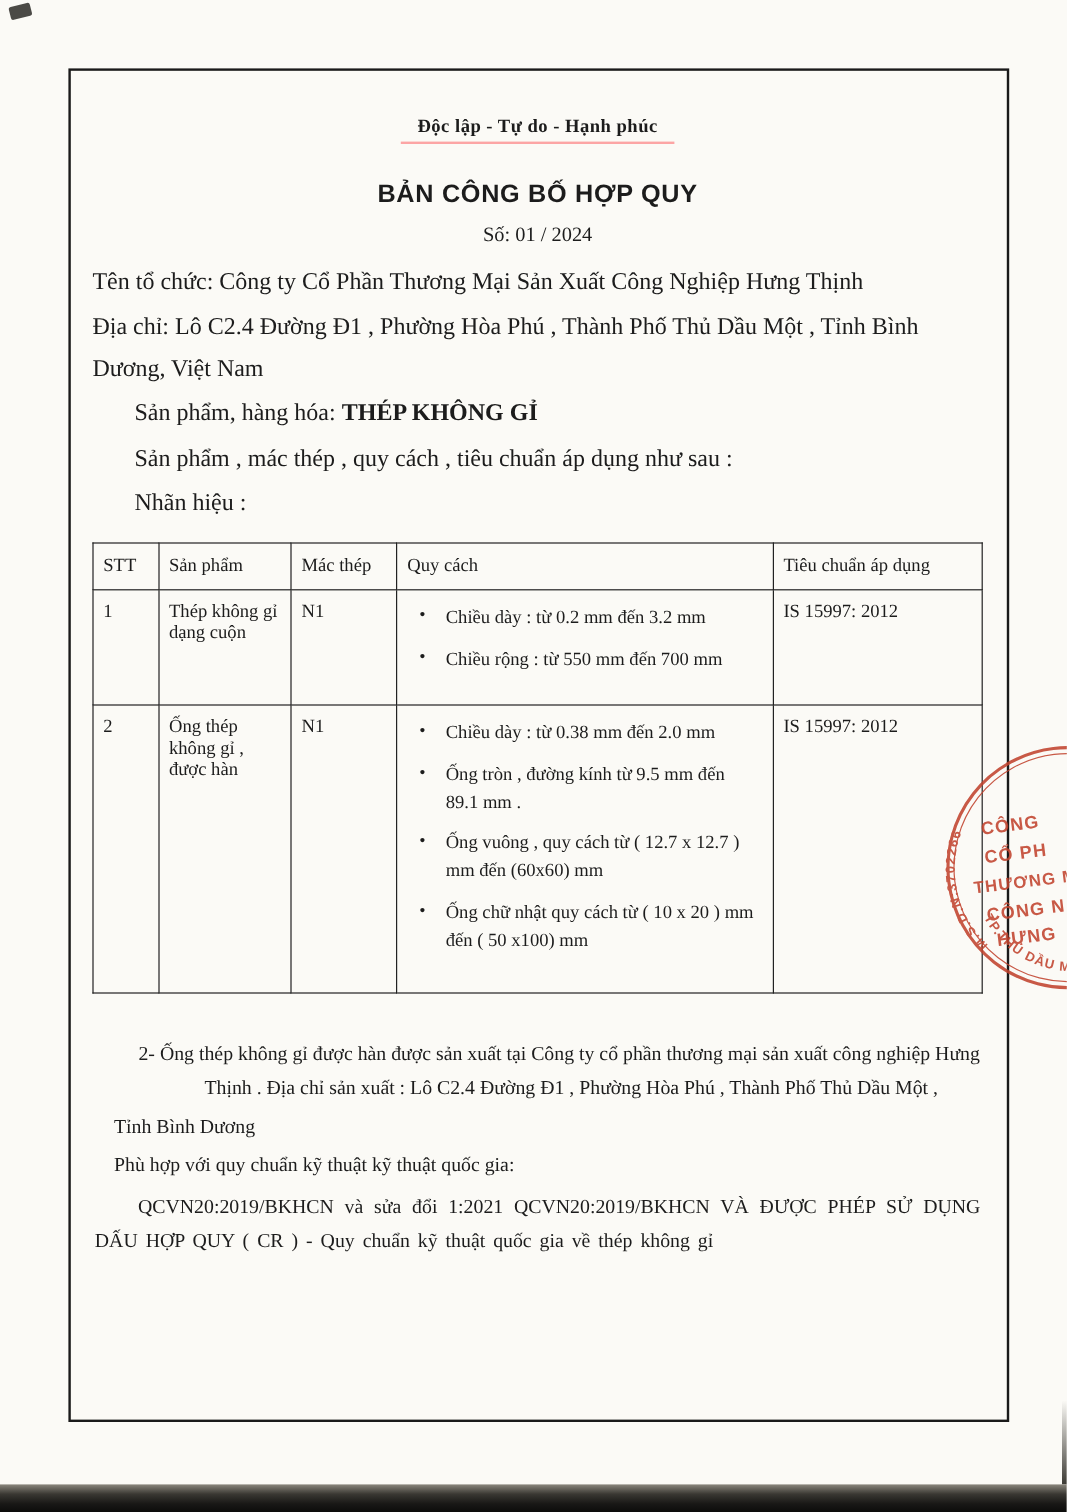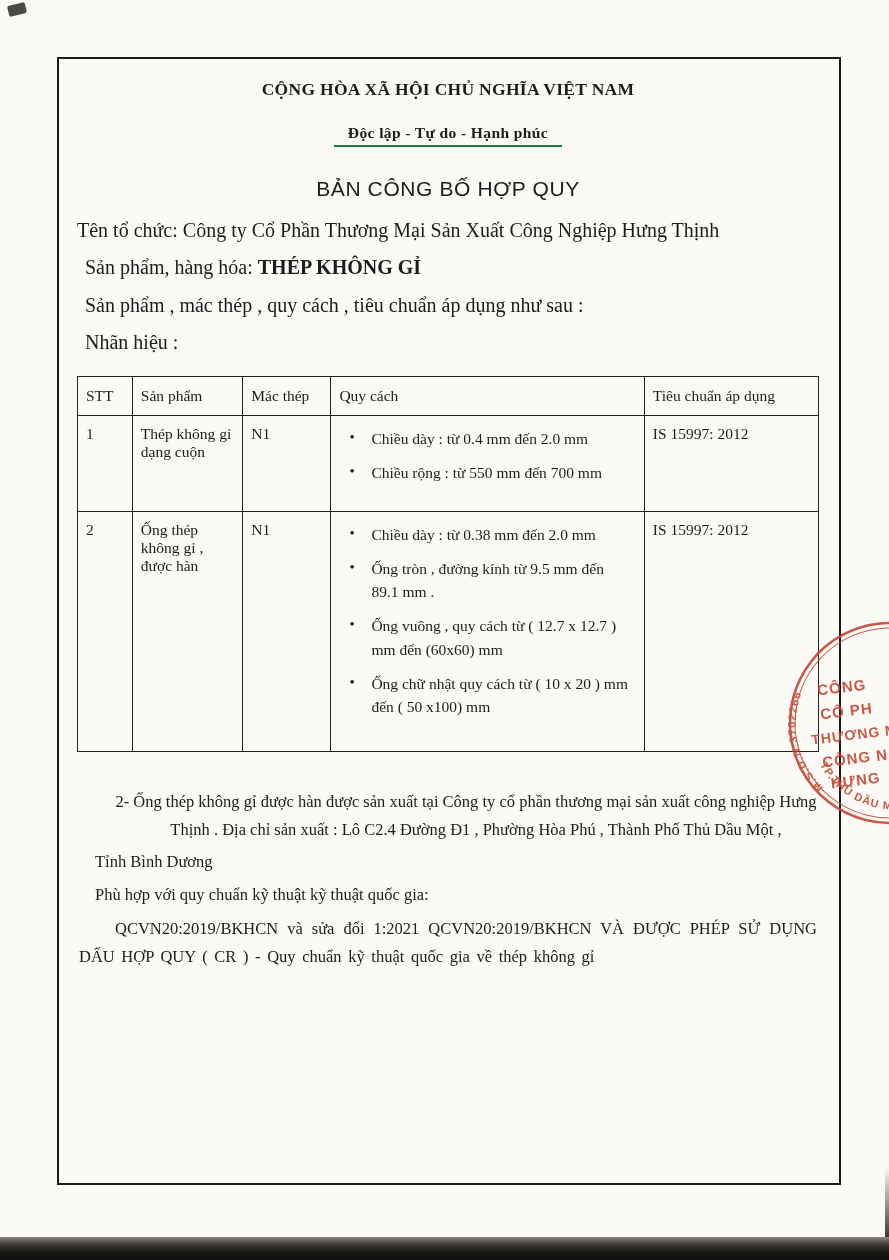--- a/index.html
+++ b/index.html
@@ -17,35 +17,35 @@
     width:784px; height:1128px;
     border:2px solid #1a1a1a;
     padding:14px 20px 0 18px;
     background:transparent;
   }
   .center { text-align:center; }
   .nat-header { font-weight:bold; font-size:17.5px; letter-spacing:.3px; margin-top:6px; }
   .motto {
     display:inline-block;
     font-weight:bold; font-size:15.5px;
-    border-bottom:2px solid #15803d;
+    border-bottom:2px solid #fca5a5;
     padding:2px 14px 3px 14px;
     margin-top:4px;
     letter-spacing:.4px;
   }
   .doc-title {
     font-family:"Liberation Sans","DejaVu Sans",sans-serif;
-    font-weight:normal; font-size:21px;
+    font-weight:bold; font-size:21px;
     letter-spacing:.6px;
     margin-top:30px;
   }
   .doc-number { font-size:17px; margin-top:12px; }
   .info { margin-top:12px; font-size:20px; line-height:1.72; }
   .info p { margin:3px 0; }
-  .info .indent { padding-left:8px; }
+  .info .indent { padding-left:8px;margin-left:27px; }
   .bold { font-weight:bold; }
   table.products {
     width:100%;
     border-collapse:collapse;
     margin-top:16px;
     font-size:15.5px;
     font-family:Liberation Serif, serif;
   }
   table.products th, table.products td {
     border:1.5px solid #222;
@@ -107,27 +107,29 @@
     width:4px; height:70px;
     background:linear-gradient(to bottom,rgba(60,58,52,0),#3c3a34);
   }
 </style>
 </head>
 <body>
 
 <div class="frame">
 
   <div class="center">
-    <div class="nat-header">CỘNG HÒA XÃ HỘI CHỦ NGHĨA VIỆT NAM</div><br>
+    <br>
     <div class="motto">Độc lập - Tự do - Hạnh phúc</div>
     <div class="doc-title">BẢN CÔNG BỐ HỢP QUY</div>
+    <div class="doc-number">Số: 01 / 2024</div>
   </div>
 
   <div class="info">
     <p>Tên tổ chức: Công ty Cổ Phần Thương Mại Sản Xuất Công Nghiệp Hưng Thịnh</p>
+    <p>Địa chỉ: Lô C2.4 Đường Đ1 , Phường Hòa Phú , Thành Phố Thủ Dầu Một , Tỉnh Bình Dương, Việt Nam</p>
     <p class="indent"><span>Sản phẩm, hàng hóa: </span><span class="bold">THÉP KHÔNG GỈ</span></p>
     <p class="indent">Sản phẩm , mác thép , quy cách , tiêu chuẩn áp dụng như sau :</p>
     <p class="indent">Nhãn hiệu :</p>
   </div>
 
   <table class="products">
     <colgroup>
       <col style="width:7.4%">
         <col style="width:14.9%">
         <col style="width:11.9%">
@@ -141,21 +143,21 @@
       <th>Mác thép</th>
       <th>Quy cách</th>
       <th>Tiêu chuẩn áp dụng</th>
     </tr>
     <tr style="height:96px;">
       <td class="stt">1</td>
       <td class="sp">Thép không gỉ dạng cuộn</td>
       <td class="mac">N1</td>
       <td>
         <ul class="specs">
-          <li><span class="bullet">•</span><span>Chiều dày : từ 0.4 mm đến 2.0 mm</span></li>
+          <li><span class="bullet">•</span><span>Chiều dày : từ 0.2 mm đến 3.2 mm</span></li>
           <li><span class="bullet">•</span><span>Chiều rộng : từ 550 mm đến 700 mm</span></li>
         </ul>
       </td>
       <td>IS 15997: 2012</td>
     </tr>
     <tr style="height:240px;">
       <td class="stt">2</td>
       <td class="sp">Ống thép không gỉ , được hàn</td>
       <td class="mac">N1</td>
       <td>

